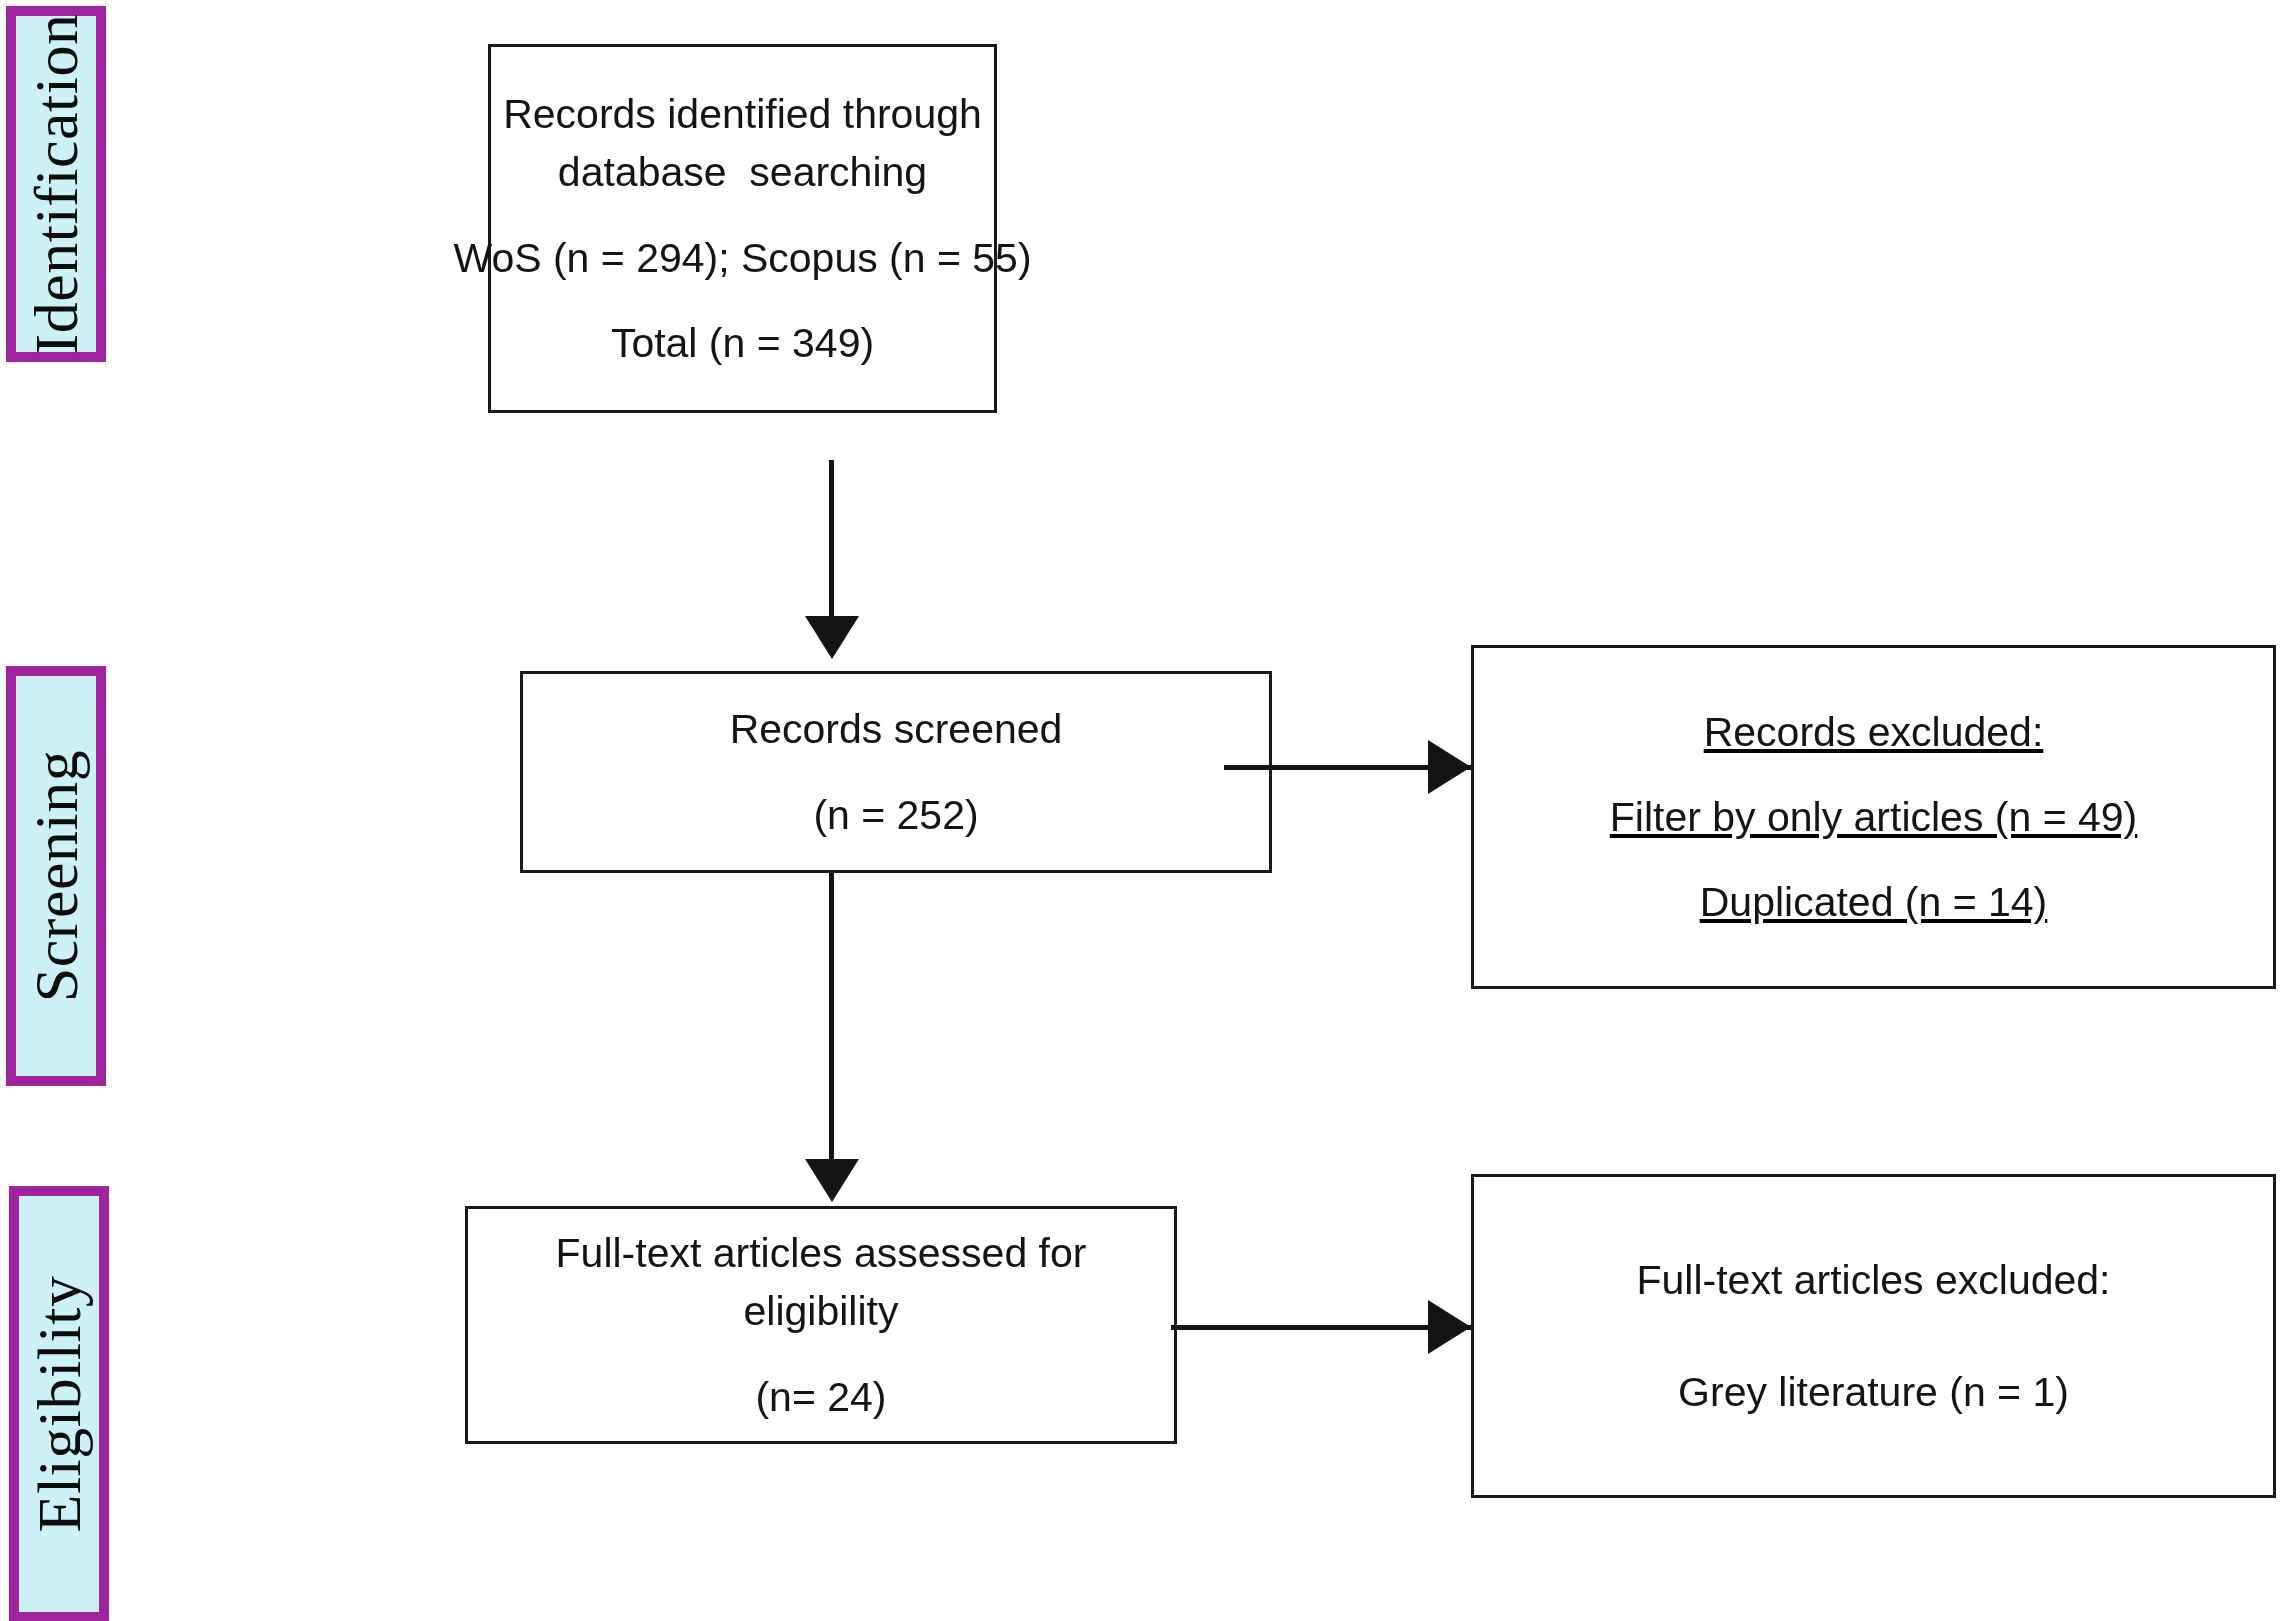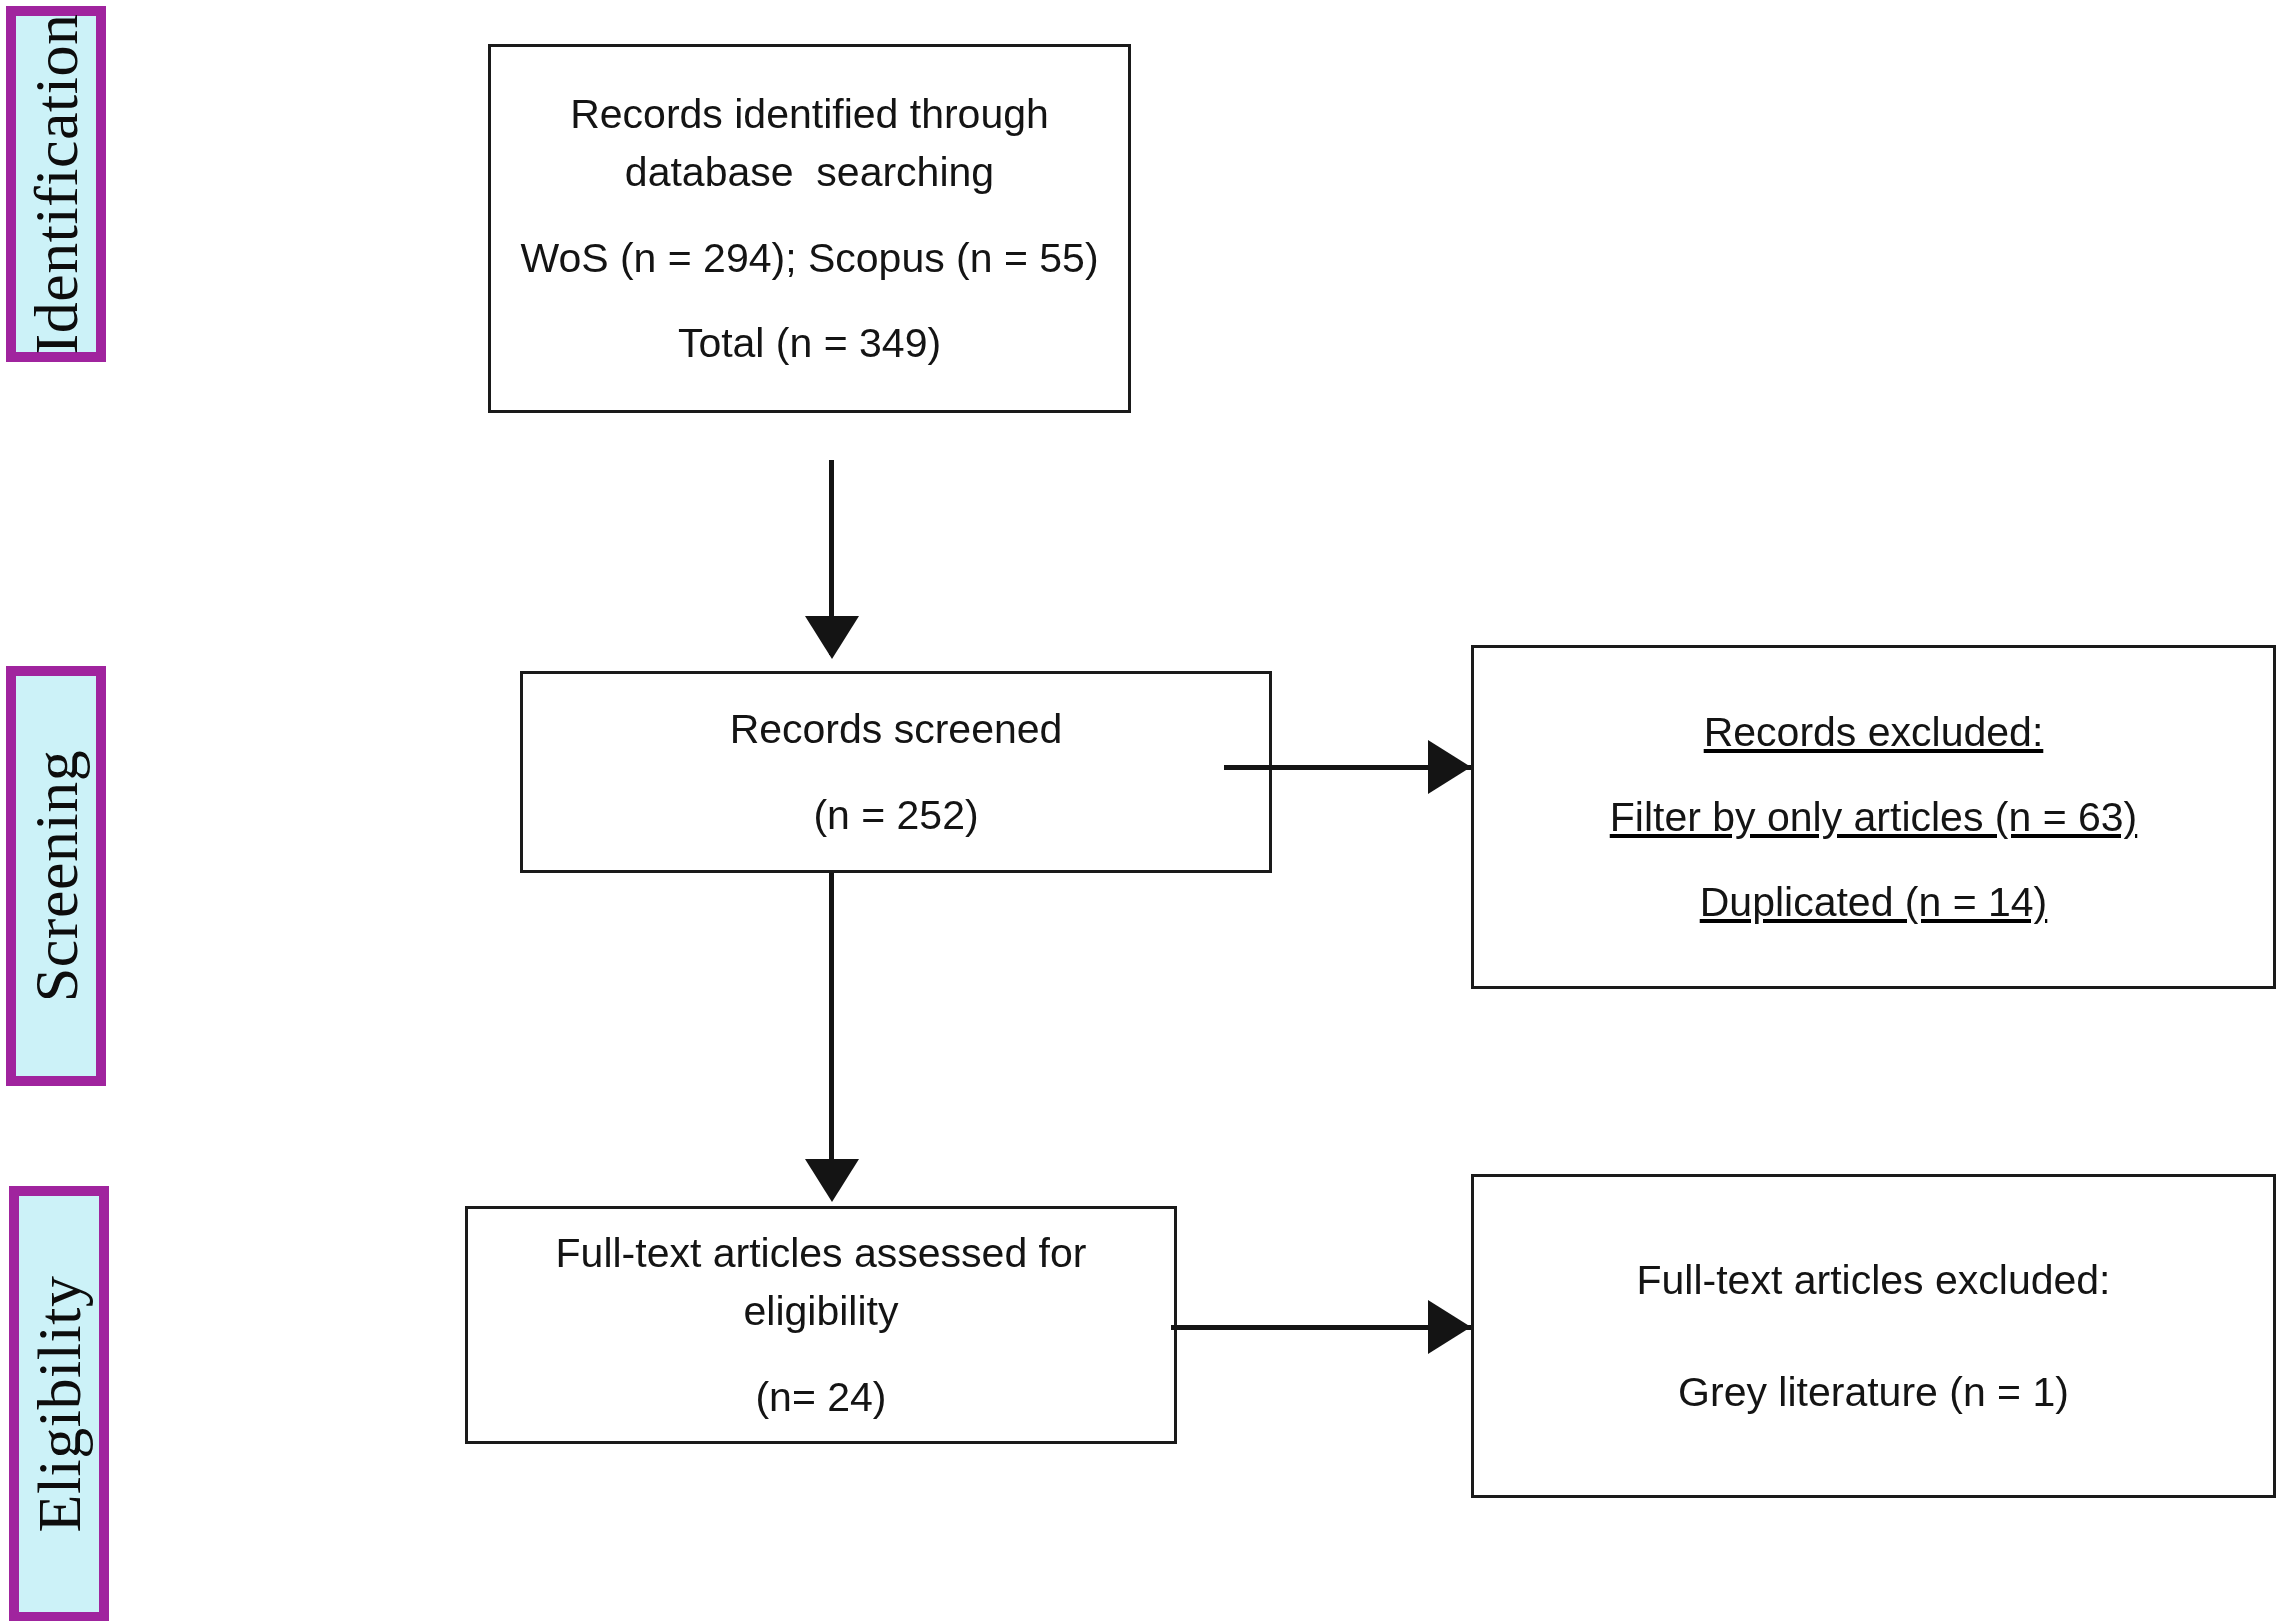--- a/index.html
+++ b/index.html
@@ -97,21 +97,21 @@
   </div>
 
   <div class="stage-band" style="left:6.4px; top:666px; width:100px; height:420px;">
     <span class="stage-label">Screening</span>
   </div>
 
   <div class="stage-band" style="left:9px; top:1186px; width:100px; height:436px;">
     <span class="stage-label">Eligibility</span>
   </div>
 
-  <div class="flow-box" style="left:488px; top:44px; width:643px; height:369px;">
+  <div class="flow-box" style="left:488px; top:44px; width:509px; height:369px;">
     <div class="line">Records identified through</div>
     <div class="line">database  searching</div>
     <div class="gap-line"></div>
     <div class="line">WoS (n = 294); Scopus (n = 55)</div>
     <div class="gap-line"></div>
     <div class="line">Total (n = 349)</div>
   </div>
 
   <div class="conn-v" style="left:829px; top:460px; height:195px;"></div>
   <div class="arrow-down" style="left:805px; top:616px;"></div>
@@ -121,21 +121,21 @@
     <div class="gap-line"></div>
     <div class="line">(n = 252)</div>
   </div>
 
   <div class="conn-h" style="left:1224px; top:765px; width:255px;"></div>
   <div class="arrow-right" style="left:1428px; top:740px;"></div>
 
   <div class="flow-box" style="left:1471px; top:645px; width:805px; height:344px;text-decoration:underline;">
     <div class="line">Records excluded:</div>
     <div class="gap-line"></div>
-    <div class="line">Filter by only articles (n = 63)</div>
+    <div class="line">Filter by only articles (n = 49)</div>
     <div class="gap-line"></div>
     <div class="line">Duplicated (n = 14)</div>
   </div>
 
   <div class="conn-v" style="left:829px; top:873px; height:289px;"></div>
   <div class="arrow-down" style="left:805px; top:1159px;"></div>
 
   <div class="flow-box" style="left:459px; top:1206px; width:712px; height:238px;margin-left:6px;">
     <div class="line">Full-text articles assessed for</div>
     <div class="line">eligibility</div>

